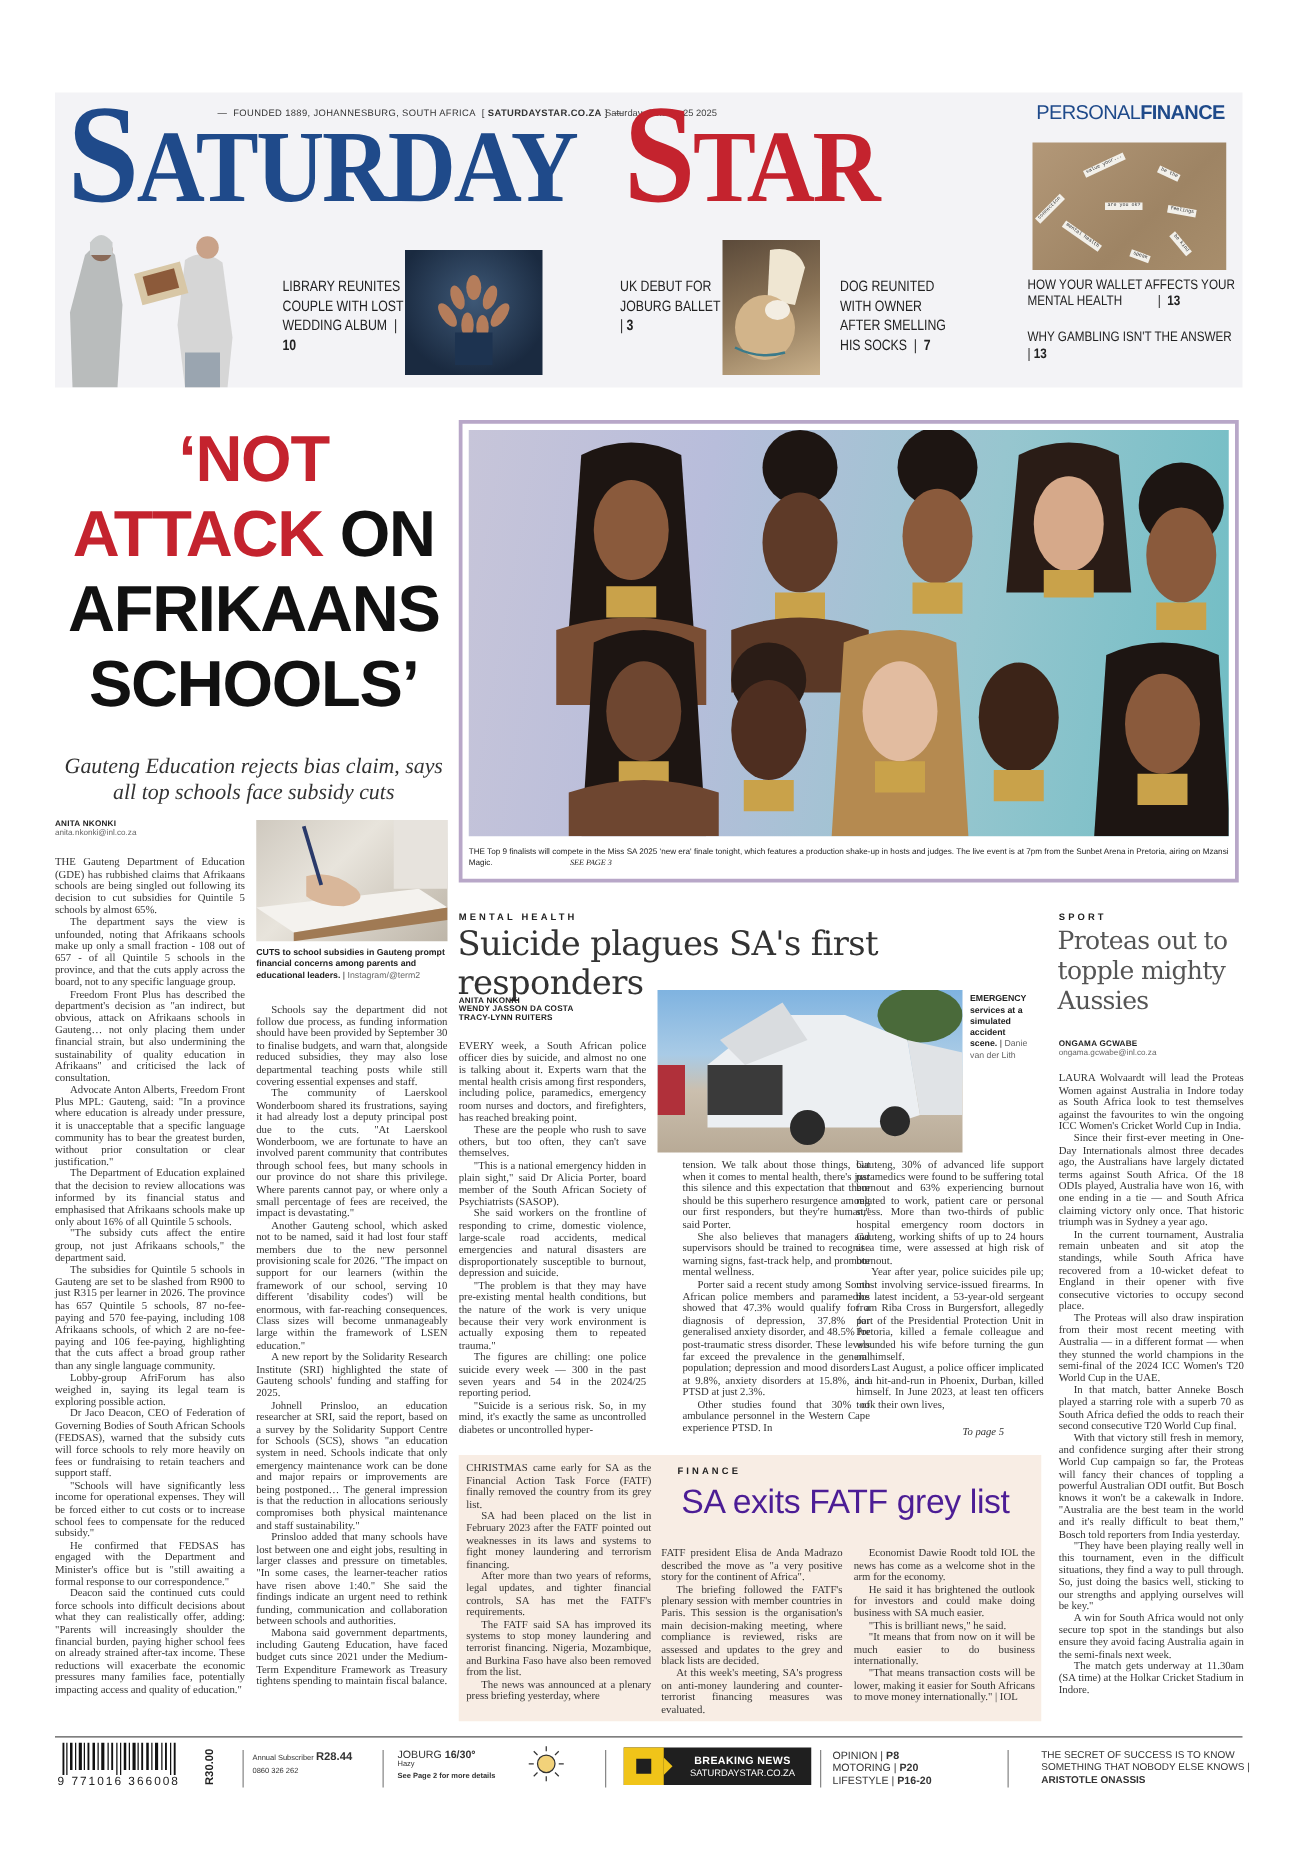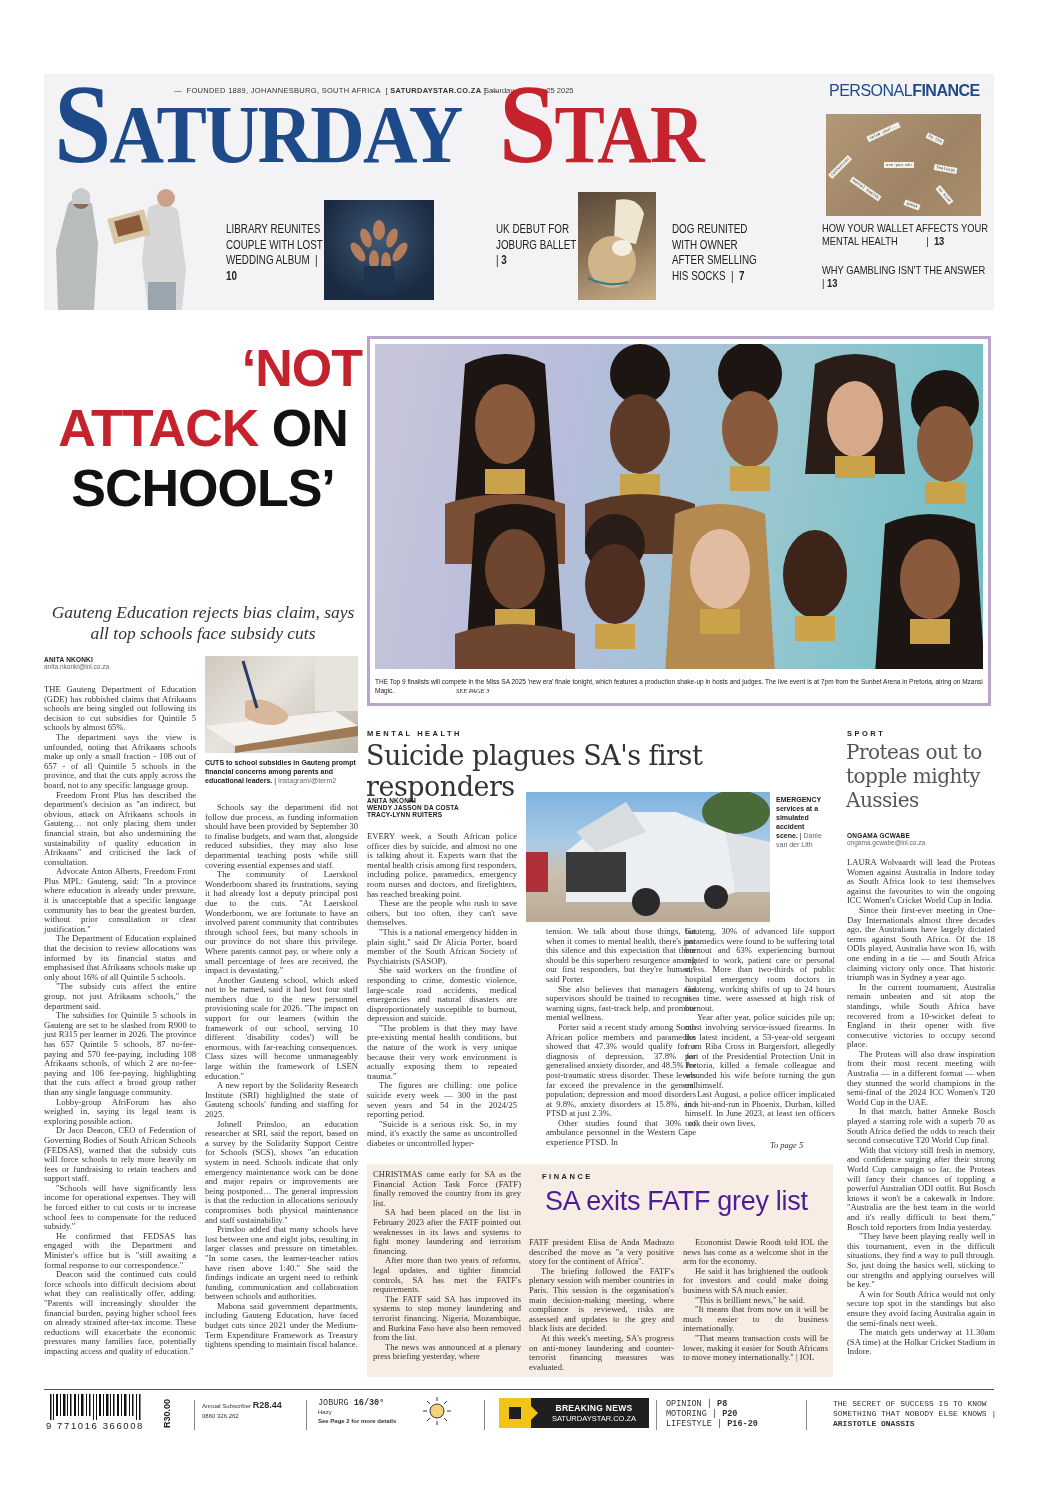--- a/index.html
+++ b/index.html
@@ -24,21 +24,21 @@
   .pf-img .note { position: absolute; background: #f2f0ea; height: 6px; font-family: "Liberation Mono", monospace; font-size: 4px; color: #333; line-height: 6px; padding: 0 2px; }
   .pf-story { position: absolute; left: 778px; font-family: "Liberation Sans", sans-serif; font-size: 11px; color: #222; line-height: 13px; transform: scaleX(0.85); transform-origin: left; width: 200px; }
   .pf-story b { font-weight: bold; }
 
   .teaser-img { position: absolute; }
   .teaser-text { position: absolute; font-family: "Liberation Sans", sans-serif; font-size: 12px; line-height: 15.5px; color: #222; transform: scaleX(0.82); transform-origin: left; width: 120px; }
   .teaser-text b { font-weight: bold; }
 
   
   .lead-head { position: absolute; left: 44px; top: 338px; width: 318px; text-align: center; font-family: "Liberation Sans", sans-serif; font-weight: bold; font-size: 52px; line-height: 60px; letter-spacing: -1px; color: #111; }
-  .lead-head .red { color: #c4232e; text-align: right; }
+  .lead-head .red { color: #c4232e; }
   .lead-sub { position: absolute; left: 44px; top: 602px; width: 318px; text-align: center; font-family: "Liberation Serif", serif; font-style: italic; font-size: 17.5px; line-height: 21px; color: #333; }
 
   .byline-name { font-family: "Liberation Sans", sans-serif; font-size: 6.5px; font-weight: bold; color: #222; letter-spacing: 0.2px; }
   .byline-mail { font-family: "Liberation Sans", sans-serif; font-size: 6.5px; color: #666; }
 
   .body-text { position: absolute; font-family: "Liberation Serif", serif; font-size: 8.6px; line-height: 9.6px; color: #333; text-align: justify; hyphens: auto; }
   .body-text p { text-indent: 12px; }
   .body-text p.first { text-indent: 0; }
 
   .caption-sans { font-family: "Liberation Sans", sans-serif; font-size: 7px; line-height: 9px; color: #222; }
@@ -59,21 +59,21 @@
   #finance { left: 367px; top: 1164px; width: 466px; height: 213px; background: #f8ede4; }
   .fin-head { position: absolute; left: 178px; top: 22px; font-family: Liberation Sans, sans-serif; font-size: 27px; color: #4c1d95; letter-spacing: -0.3px; }
 
   
   #footer { left: 44px; top: 1389px; width: 950px; height: 55px; border-top: 1.5px solid #555; }
   .foot-sep { position: absolute; top: 10px; width: 1px; height: 30px; background: #888; }
   .barcode { position: absolute; left: 2px; top: 4px; width: 100px; height: 26px; }
   .barcode-num { position: absolute; left: 2px; top: 30px; font-family: "Liberation Sans", sans-serif; font-size: 9.5px; letter-spacing: 1.6px; color: #222; }
   .price-vert { position: absolute; left: 118px; top: 6px; font-family: "Liberation Sans", sans-serif; font-weight: bold; font-size: 9px; transform: rotate(-90deg); transform-origin: left top; top: 38px; }
   .foot-small { font-family: "Liberation Sans", sans-serif; font-size: 6px; color: #333; line-height: 10px; }
-  .foot-med { font-family: Liberation Mono, monospace; font-size: 8.5px; color: #333; line-height: 10px; }
+  .foot-med { font-family: Liberation Sans, sans-serif; font-size: 8.5px; color: #333; line-height: 10px; }
   .breaking { position: absolute; left: 455px; top: 8px; width: 150px; height: 30px; background: #1f1f1f; }
   .breaking-y { position: absolute; left: 0; top: 0; width: 32px; height: 30px; background: #f0c419; }
   .breaking-y::after { content: ""; position: absolute; left: 32px; top: 8px; border-left: 7px solid #f0c419; border-top: 7px solid transparent; border-bottom: 7px solid transparent; }
   .breaking-sq { position: absolute; left: 10px; top: 9px; width: 12px; height: 12px; background: #1f1f1f; }
   .breaking-t1 { position: absolute; left: 45px; top: 5px; width: 100px; text-align: center; font-family: "Liberation Sans", sans-serif; font-weight: bold; font-size: 8.5px; color: #fff; letter-spacing: 0.3px; }
   .breaking-t2 { position: absolute; left: 45px; top: 16px; width: 100px; text-align: center; font-family: "Liberation Sans", sans-serif; font-size: 7.5px; color: #fff; }
 </style>
 </head>
 <body>
 
@@ -155,20 +155,21 @@
     </svg>
   </div>
   <div class="teaser-text" style="left:628px;top:148px;">
     <span>DOG REUNITED WITH OWNER AFTER SMELLING HIS SOCKS</span> &nbsp;|&nbsp; <b>7</b>
   </div>
 </div>
 
 <div class="lead-head">
   <div class="red">‘NOT</div>
   <div><span class="red">ATTACK</span> <span>ON</span></div>
+  <div>AFRIKAANS</div>
   <div>SCHOOLS’</div>
 </div>
 <div class="lead-sub">Gauteng Education rejects bias claim, says all top schools face subsidy cuts</div>
 
 <div class="abs" style="left:44px;top:656px;">
   <div class="byline-name">ANITA NKONKI</div>
   <div class="byline-mail">anita.nkonki@inl.co.za</div>
 </div>
 
 <div class="abs" style="left:205px;top:656px;width:153px;height:97px;background:linear-gradient(135deg,#cfc9bf,#e8e4dc 40%,#bdb5a8);">

